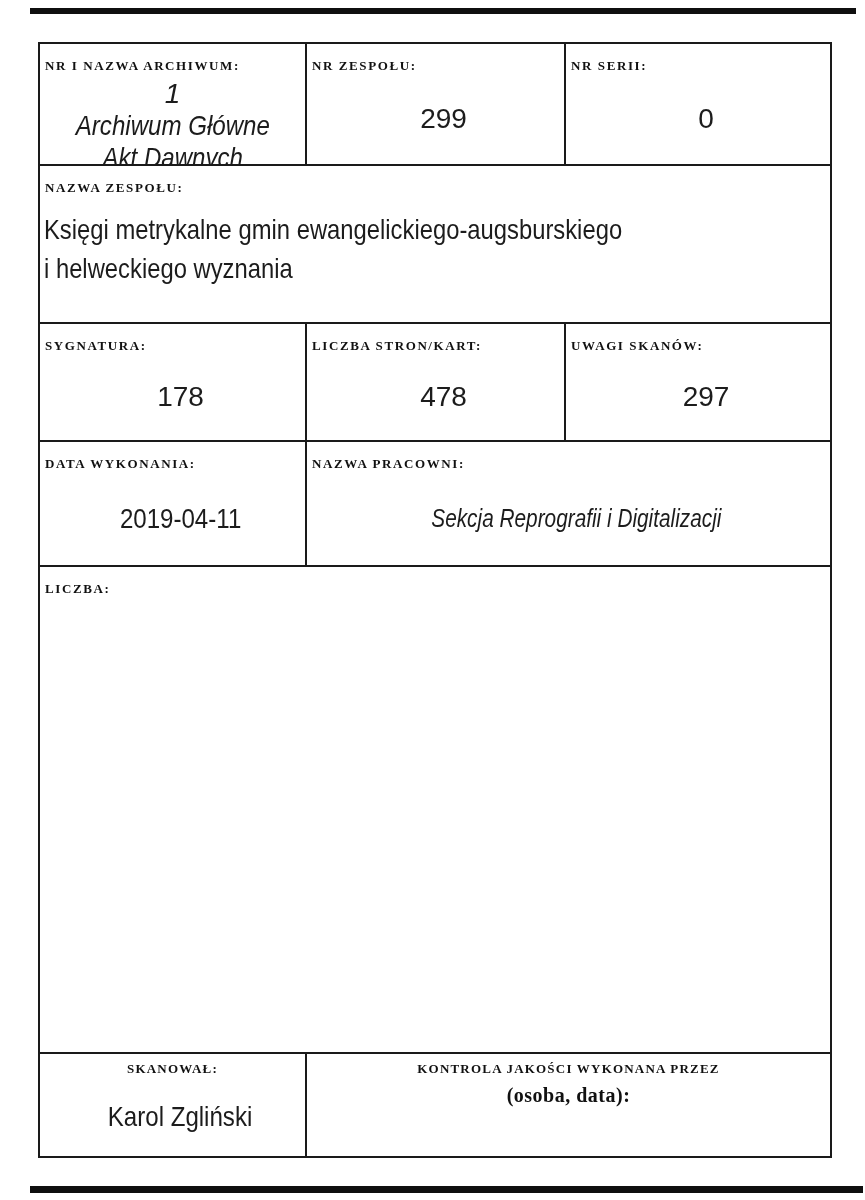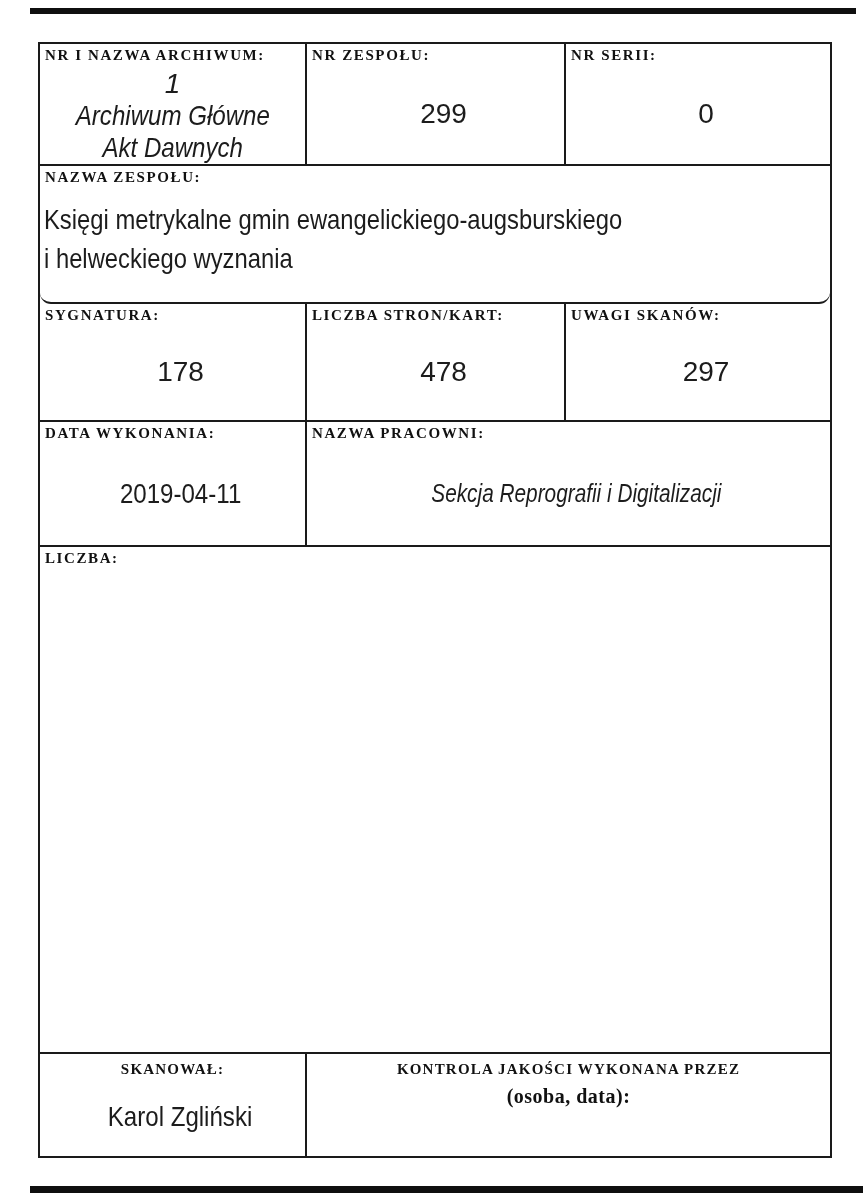--- a/index.html
+++ b/index.html
@@ -11,32 +11,32 @@
 
   .form{position:absolute;left:38px;top:42px;width:794px;height:1116px;
         border:2px solid #1a1a1a;box-sizing:border-box;display:flex;flex-direction:column;
         background:#fff;}
   .row{display:flex;flex-direction:row;box-sizing:border-box;border-bottom:2px solid #1a1a1a;}
   .row:last-child{border-bottom:none;}
   .cell{box-sizing:border-box;border-right:2px solid #1a1a1a;display:flex;flex-direction:column;
         overflow:hidden;}
   .cell:last-child{border-right:none;}
   .r1{height:122px;}
-  .r2{height:138px;border-radius:11px;}
+  .r2{height:158px;}
   .r3{height:118px;}
   .r4{height:125px;}
   .r5{flex:1;}
   .r6{height:102px;}
   .c1{width:267px;}
   .c2{width:259px;}
   .c3{width:264px;}
   .cwide{flex:1;}
 
-  .label{font-family:"Liberation Serif",serif;font-weight:bold;font-size:15px;
-         letter-spacing:1.6px;padding:3px 0 0 5px;white-space:nowrap;color:#111;}
+  .label{font-family:"Liberation Serif",serif;font-weight:bold;font-size:13px;
+         letter-spacing:1.6px;padding:14px 0 0 5px;white-space:nowrap;color:#111;}
   .label.center{text-align:center;padding-left:0;letter-spacing:1.2px;}
   .sublabel{font-family:"Liberation Serif",serif;font-weight:bold;font-size:20px;
             letter-spacing:.5px;text-align:center;margin-top:7px;color:#111;}
 
   .val{font-family:"Liberation Sans",sans-serif;font-size:28px;color:#1c1c1c;}
   .vcenter{flex:1;display:flex;align-items:center;justify-content:center;margin-left:16px;}
   .it{font-style:italic;}
   .cond{transform:scaleX(.86);transform-origin:center;}
   .cond-l{transform:scaleX(.85);transform-origin:left;display:inline-block;}
 

